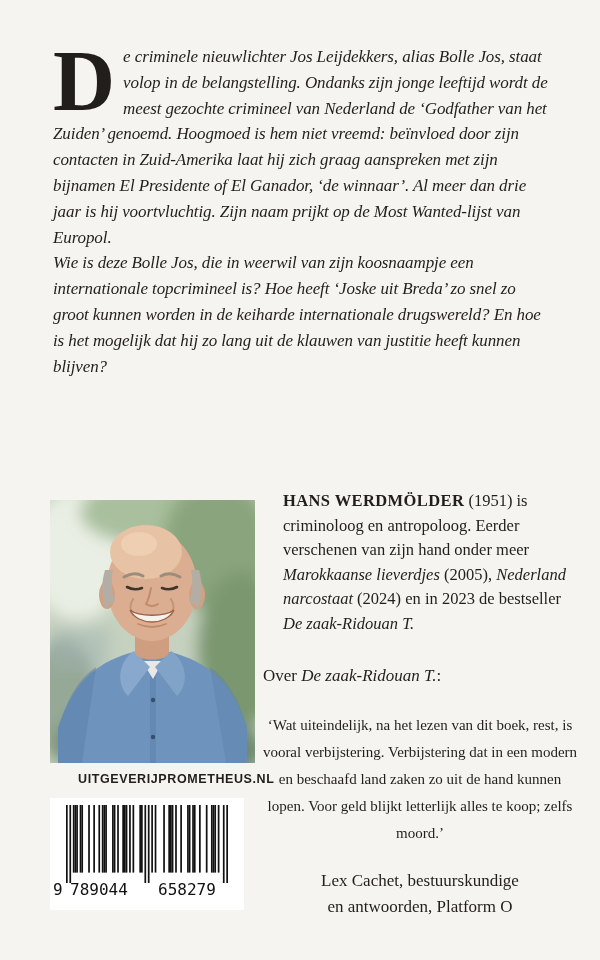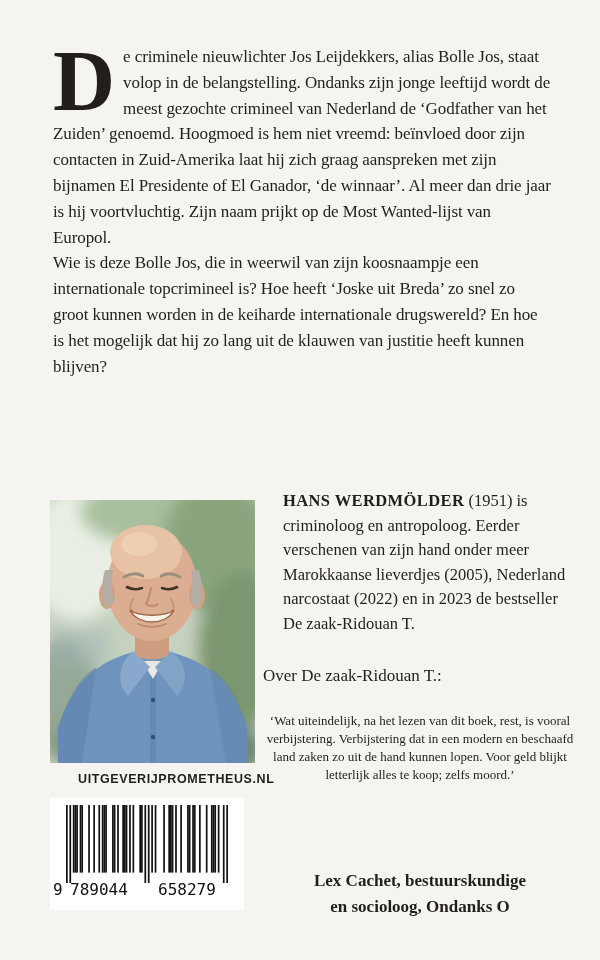--- a/index.html
+++ b/index.html
@@ -10,51 +10,51 @@
     color:#211e1b;
     font-family:"Liberation Serif", serif;
     overflow:hidden;
   }
   
   .blurb{
     position:absolute;left:53px;top:44px;width:498px;
     font-size:17px;line-height:25.8px;letter-spacing:-0.1px;
     text-align:left;
   }
-  .blurb p{margin:0;}
+  .blurb p{margin:0;font-style:italic;}
   .dropcap{
     float:left;
     font-size:86px;line-height:64px;
     font-weight:700;
     margin:5px 10px 2px 0;
     letter-spacing:-2px;
   }
   
   .photo{
     position:absolute;left:50px;top:500px;width:205px;height:263px;
     display:block;
   }
   .bio{
     position:absolute;left:283px;top:489px;width:289px;
     font-size:16.5px;line-height:24.5px;
   }
   .caps{font-weight:700;letter-spacing:0.4px;}
-  .it{}
+  .it{font-style:italic;}
   
   .over{
     position:absolute;left:263px;top:666px;width:314px;
     font-size:17px;
   }
   .quote{
     position:absolute;left:259px;top:712px;width:322px;
-    text-align:center;font-size:13px;line-height:18px;
+    text-align:center;font-size:15px;line-height:27px;
   }
   .attr{
     position:absolute;left:259px;top:868px;width:322px;
-    text-align:center;font-weight:700;font-size:17px;line-height:26px;
+    text-align:center;font-weight:400;font-size:17px;line-height:26px;
   }
   
   .publisher{
     position:absolute;left:51px;top:772px;width:200px;
     font-family:"Liberation Sans", sans-serif;
     font-weight:700;font-size:12.5px;letter-spacing:0.6px;
     white-space:nowrap;
     margin-left:27px;
   }
   .barcode-box{
@@ -143,29 +143,29 @@
 
         <path d="M83 99 Q78 107 83 115" stroke="#c79472" stroke-width="2" fill="none" stroke-linecap="round"></path>
         <path d="M121 99 Q126 107 121 115" stroke="#c79472" stroke-width="2" fill="none" stroke-linecap="round"></path>
 
         <path d="M80 110 C88 126 116 126 124 110 C115 117 89 117 80 110 Z" fill="#f6f3ed" stroke="#9c6248" stroke-width="1.4"></path>
         <path d="M88 124 Q102 130 116 124" stroke="#c08c6b" stroke-width="1.8" fill="none" stroke-linecap="round"></path>
       </g>
     </g>
   </svg>
 
-  <div class="bio"><span class="caps">HANS WERDMÖLDER</span><span> (1951) is criminoloog en antropoloog. Eerder verschenen van zijn hand onder meer </span><span class="it">Marokkaanse lieverdjes</span><span> (2005), </span><span class="it">Nederland narcostaat</span><span> (2022) en in 2023 de bestseller </span><span class="it">De zaak-Ridouan T.</span></div>
+  <div class="bio"><span class="caps">HANS WERDMÖLDER</span><span> (1951) is criminoloog en antropoloog. Eerder verschenen van zijn hand onder meer </span><span class="it">Marokkaanse lieverdjes</span><span> (2005), </span><span class="it">Nederland narcostaat</span><span> (2024) en in 2023 de bestseller </span><span class="it">De zaak-Ridouan T.</span></div>
 
   <div class="over"><span>Over </span><span class="it">De zaak-Ridouan T.</span><span>:</span></div>
 
   <div class="quote">‘Wat uiteindelijk, na het lezen van dit boek, rest, is vooral verbijstering. Verbijstering dat in een modern en beschaafd land zaken zo uit de hand kunnen lopen. Voor geld blijkt letterlijk alles te koop; zelfs moord.’</div>
 
   <div class="attr">
     <div>Lex Cachet, bestuurskundige</div>
-    <div>en socioloog, Ondanks O</div>
+    <div>en antwoorden, Platform O</div>
   </div>
 
   <div class="publisher">UITGEVERIJPROMETHEUS.NL</div>
 
   <div class="barcode-box">
     <svg viewBox="0 0 95 30" preserveAspectRatio="none">
         <rect x="0" y="0" width="1" height="30"></rect>
         <rect x="2" y="0" width="1" height="30"></rect>
         <rect x="4" y="0" width="1" height="26"></rect>
         <rect x="5" y="0" width="1" height="26"></rect>

